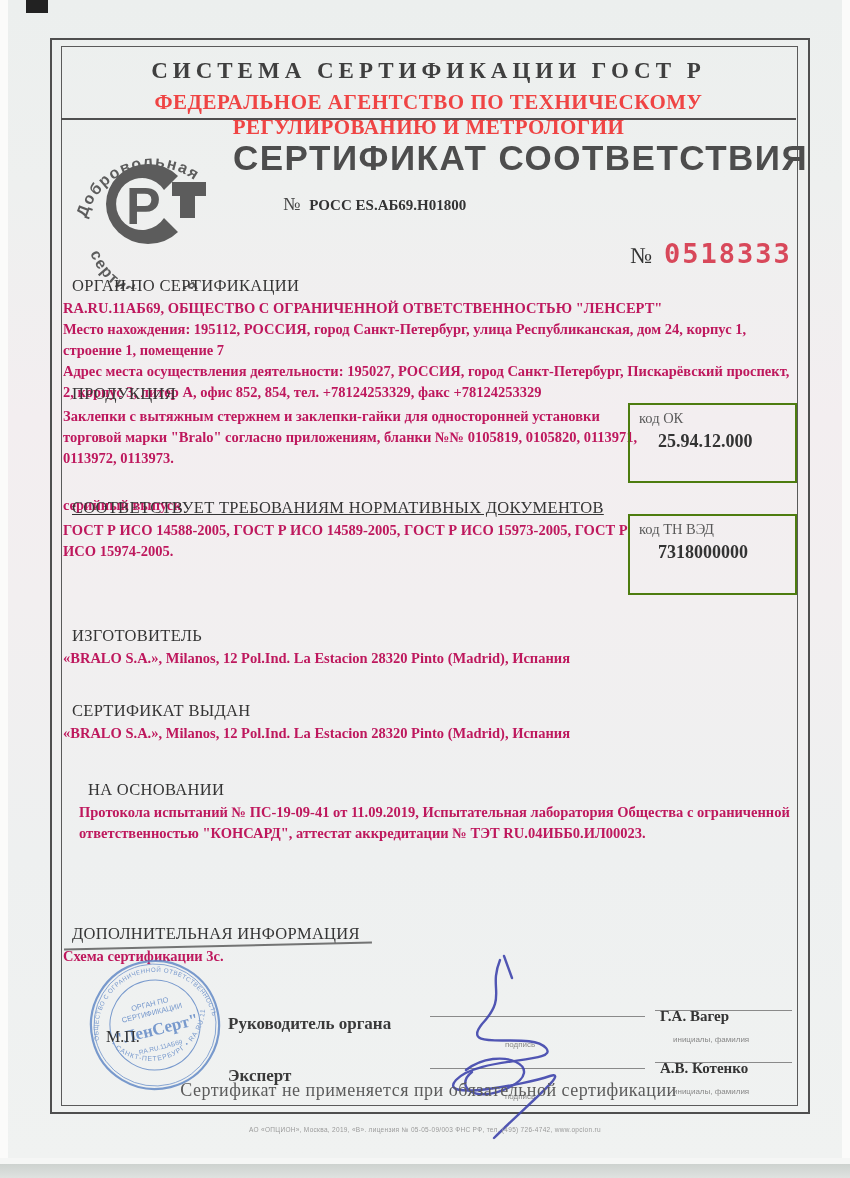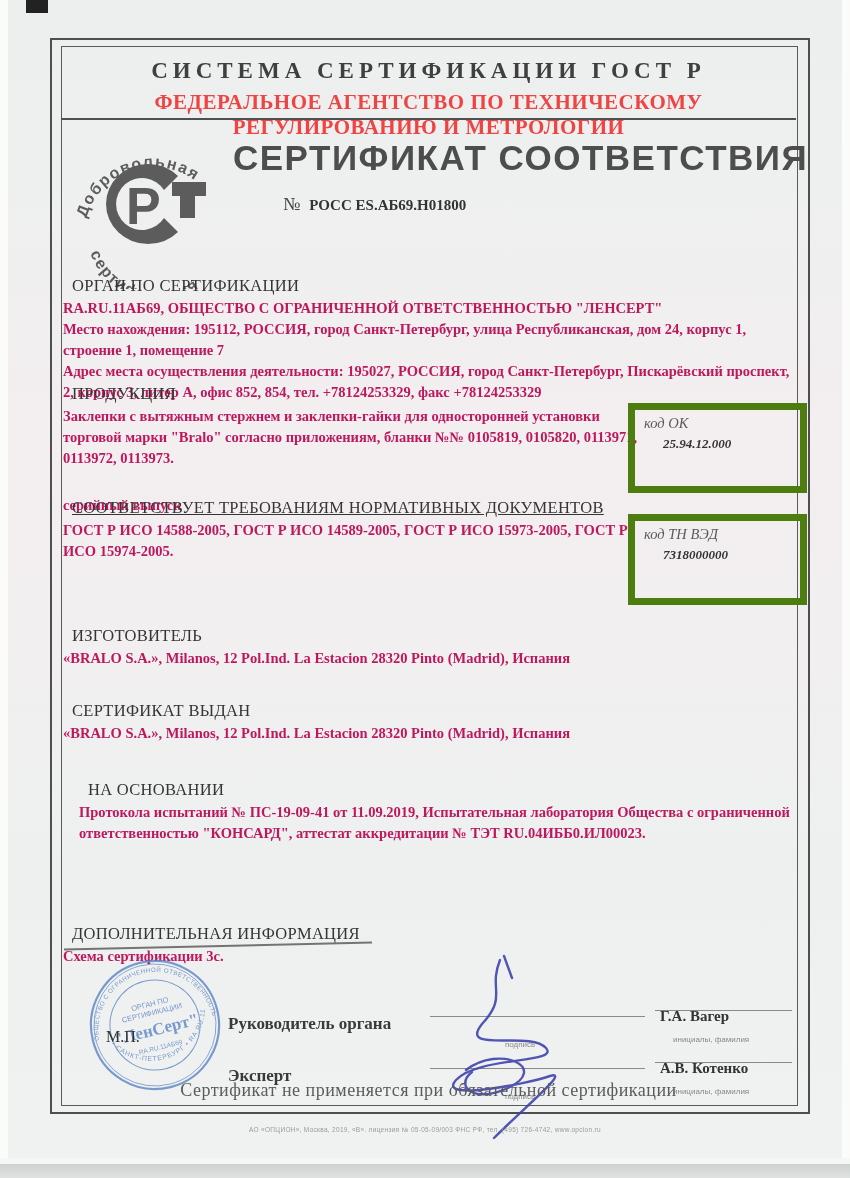--- a/index.html
+++ b/index.html
@@ -37,23 +37,23 @@
   .blank-no .nosign{font-size:23px;color:#333;}
   .blank-no .rednum{font-family:"DejaVu Sans Mono",monospace;font-weight:bold;font-size:27px;
         letter-spacing:2px;color:#d8485a;margin-left:8px;}
 
   .sec{position:absolute;line-height:1.2;}
   .sec h3{margin:0 0 2px 9px;font-size:16.5px;font-weight:normal;color:#353535;letter-spacing:0.3px;}
   .sec p{margin:0;font-size:14.5px;font-weight:bold;color:#be185d;line-height:1.45;}
   .sec .u{text-decoration:underline;}
   .serial{margin-top:26px !important;}
 
-  .code-box{position:absolute;width:165px;border:7px solid #4d7c0f;background:transparent;font-style:italic;}
+  .code-box{position:absolute;width:165px;border:2px solid #4d7c0f;background:transparent;}
   .code-box .lbl{margin:5px 0 0 9px;font-size:14.5px;color:#5a5a5a;font-weight:normal;}
-  .code-box .val{margin:4px 0 0 28px;font-size:13px;font-weight:bold;color:#333;}
+  .code-box .val{margin:4px 0 0 28px;font-size:18px;font-weight:bold;color:#333;}
 
   .pen-line{position:absolute;left:64px;top:945px;width:308px;height:2px;background:#4a4a4a;
         transform:rotate(-1.3deg);opacity:0.75;}
 
   .mp-label{position:absolute;left:106px;top:1028px;font-size:16px;color:#333;}
 
   .sig-role{position:absolute;font-size:17px;font-weight:bold;color:#3a3a3a;white-space:nowrap;}
   .sig-line{position:absolute;border-bottom:1px solid #8a8a8a;}
   .sig-caption{position:absolute;font-size:8px;color:#888;font-family:"Liberation Sans",sans-serif;}
   .sig-name{position:absolute;font-size:15px;font-weight:bold;color:#333;white-space:nowrap;}
@@ -98,20 +98,24 @@
     <text x="66" y="100" font-family="Liberation Sans, sans-serif" font-size="52" font-weight="bold" fill="#5c5c5c" stroke="#eef0ee" stroke-width="2.5" paint-order="stroke">Р</text>
     <rect x="112" y="58" width="34" height="14" fill="#5c5c5c"></rect>
     <rect x="120" y="58" width="15" height="36" fill="#5c5c5c"></rect>
   </svg>
 
   <div class="doc-title">СЕРТИФИКАТ СООТВЕТСТВИЯ</div>
 
   <div class="cert-no-row">
     <span>№</span>&nbsp;
     <b>РОСС ES.АБ69.Н01800</b>
+  </div>
+  <div class="blank-no">
+    <span class="nosign">№</span>
+    <span class="rednum">0518333</span>
   </div>
 
   <div class="sec" style="left:63px;top:276px;width:740px;">
     <h3>ОРГАН ПО СЕРТИФИКАЦИИ</h3>
     <p>RA.RU.11АБ69, ОБЩЕСТВО С ОГРАНИЧЕННОЙ ОТВЕТСТВЕННОСТЬЮ "ЛЕНСЕРТ"</p>
     <p>Место нахождения: 195112, РОССИЯ, город Санкт-Петербург, улица Республиканская, дом 24, корпус 1, строение 1, помещение 7</p>
     <p>Адрес места осуществления деятельности: 195027, РОССИЯ, город Санкт-Петербург, Пискарёвский проспект, 2, корпус 3, литер А, офис 852, 854, тел. +78124253329, факс +78124253329</p>
   </div>
 
   <div class="sec" style="left:63px;top:384px;width:578px;">

